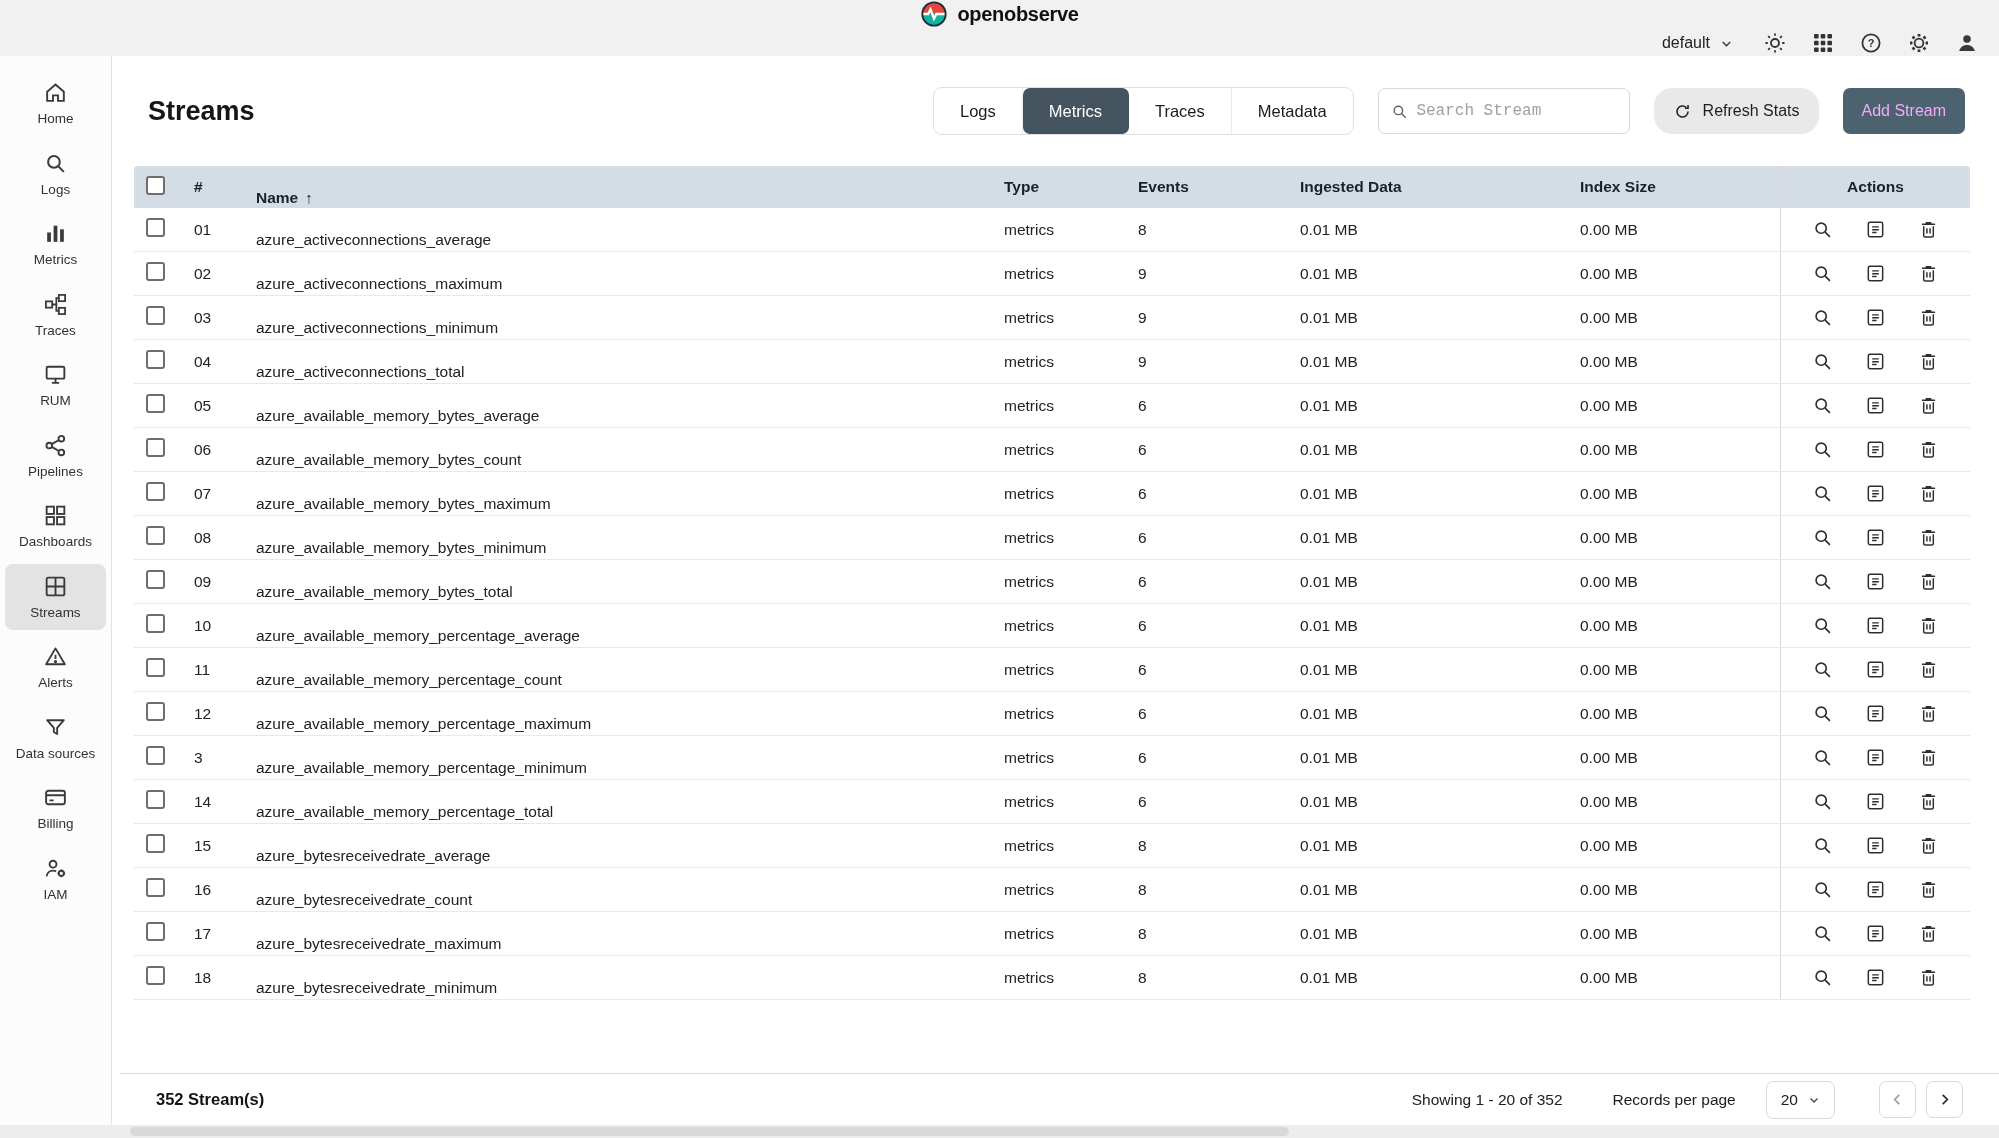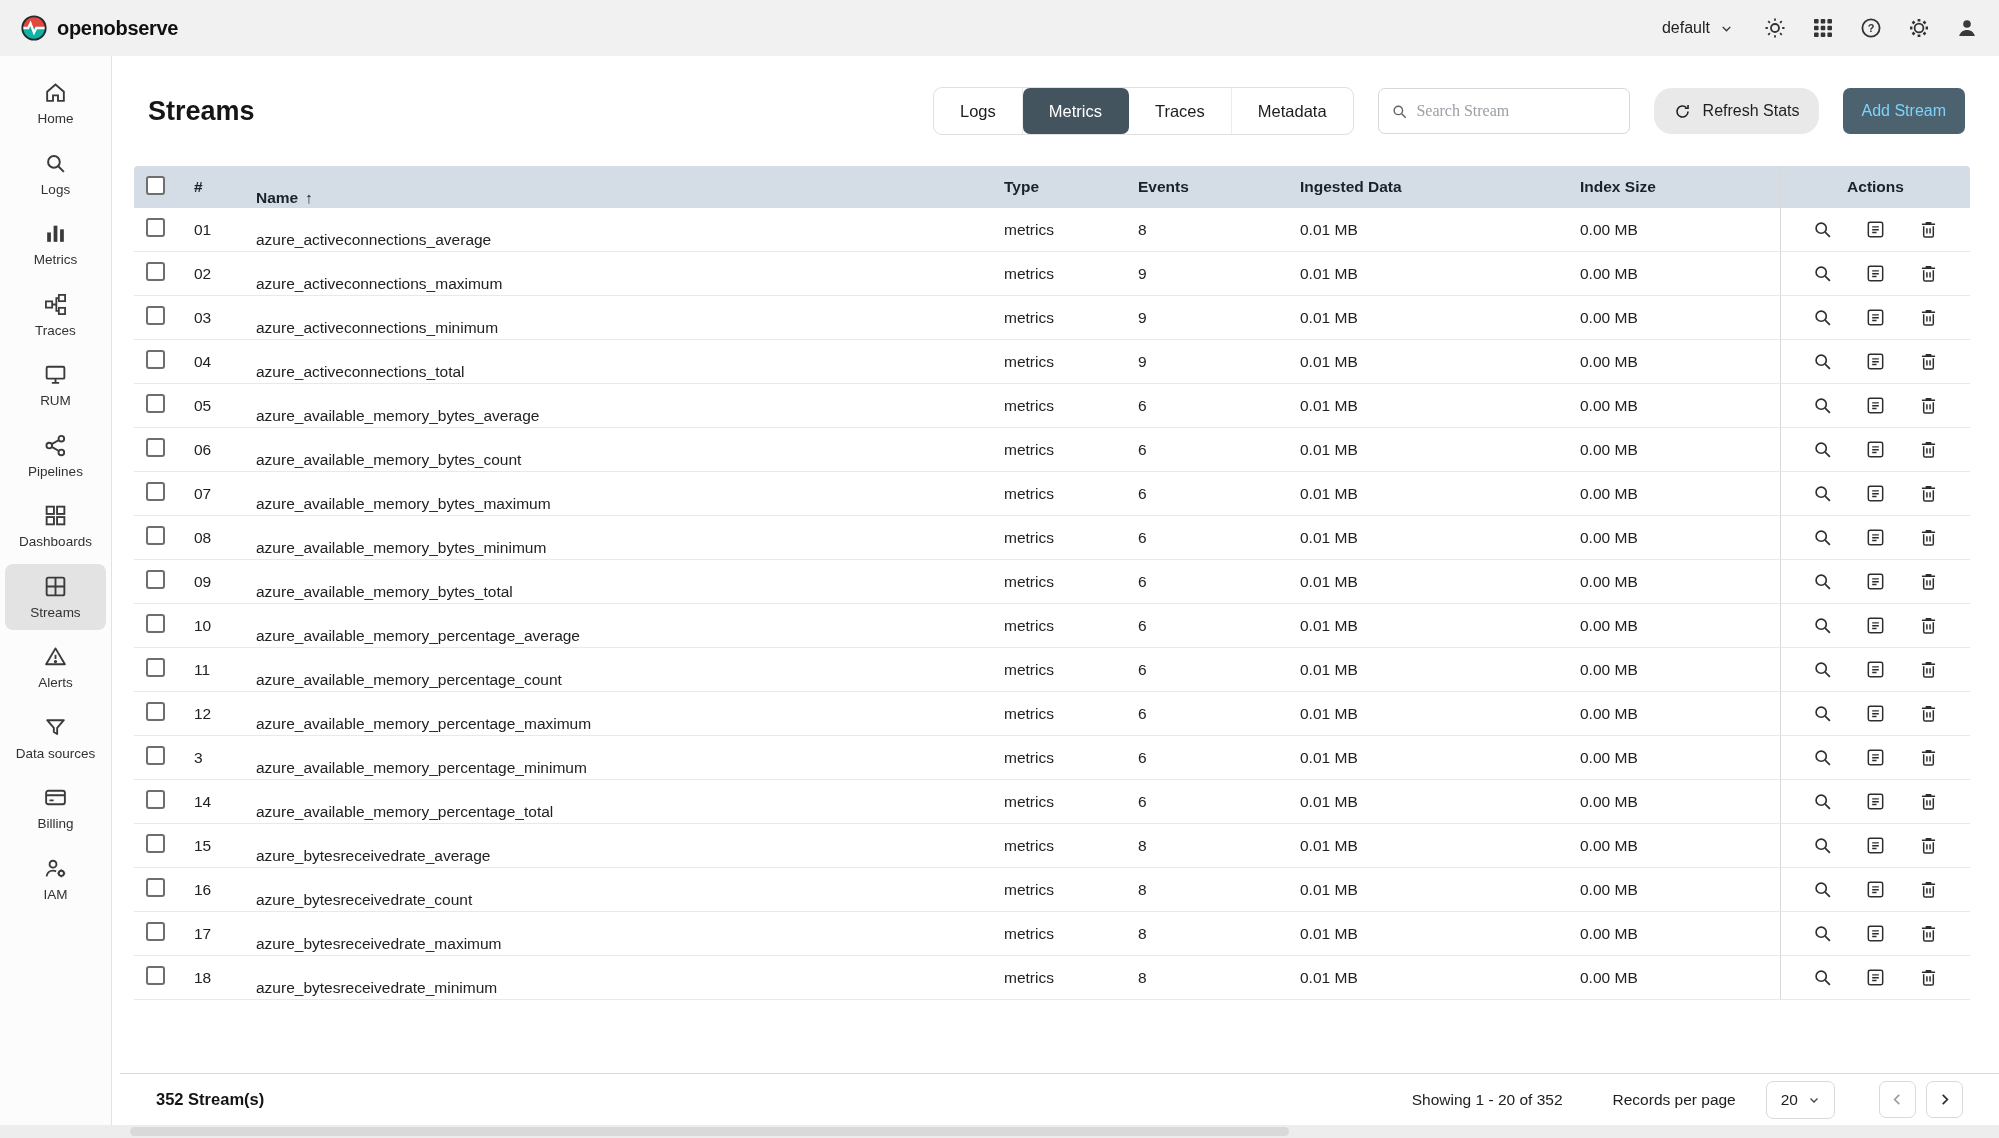--- a/index.html
+++ b/index.html
@@ -7,21 +7,21 @@
   body {
     font-family: "Liberation Sans", sans-serif;
     background:#ffffff; color:#1d1d1d; position:relative;
   }
   svg { display:block; }
 
   
   .topbar {
     position:absolute; top:0; left:0; right:0; height:56px;
     background:#f1f1f1; display:flex; align-items:center;
-    padding:0 20px; z-index:30;
+    padding:0 20px; z-index:30;flex-direction:column;
   }
   .brand { display:flex; align-items:center; gap:9px; }
   .brand-name { font-size:20px; font-weight:800; letter-spacing:-0.3px; color:#101010; }
   .topbar-right { margin-left:auto; display:flex; align-items:center; gap:24px;justify-content:space-between; }
   .org-select { display:flex; align-items:center; gap:10px; font-size:16px; color:#222; cursor:pointer; padding:6px 6px; }
   .tb-icon { width:24px; height:24px; color:#333; cursor:pointer; }
 
   
   .sidebar {
     position:absolute; top:56px; left:0; bottom:0; width:112px;
@@ -57,31 +57,31 @@
   }
   .tab:last-child { border-right:none; }
   .tab.active { background:#44545f; color:#ffffff; border-radius:7px; border-right-color:transparent; }
 
   .search-box {
     display:flex; align-items:center; gap:9px; width:252px; height:46px;
     border:1px solid #d8d8d8; border-radius:7px; padding:0 12px; background:#fff;
   }
   .search-box input {
     border:none; outline:none; background:transparent; width:100%;
-    font-size:16px; color:#333; font-family:Liberation Serif, serif;
+    font-size:16px; color:#333; font-family:Liberation Mono, monospace;
   }
   .search-box input::placeholder { color:#9aa0a6; }
 
   .refresh-btn {
     display:flex; align-items:center; gap:11px; height:46px; padding:0 19px;
     background:#e9e9e9; border:none; border-radius:18px; font-size:16px; color:#1f1f1f;
     cursor:pointer; font-family:"Liberation Sans", sans-serif;
   }
   .add-btn {
-    height:46px; padding:0 19px; background:#4c626f; color:#7dd3fc; border:none;
+    height:46px; padding:0 19px; background:#4c626f; color:#f0abfc; border:none;
     border-radius:7px; font-size:16px; cursor:pointer; font-family:"Liberation Sans", sans-serif;
   }
 
   
   .table-wrap { position:absolute; left:22px; top:110px; width:1836px; height:907px; overflow:hidden; }
   .thead, .trow {
     display:grid;
     grid-template-columns:46px 64px 744px 134px 164px 282px 212px 190px;
     align-items:center;
   }

